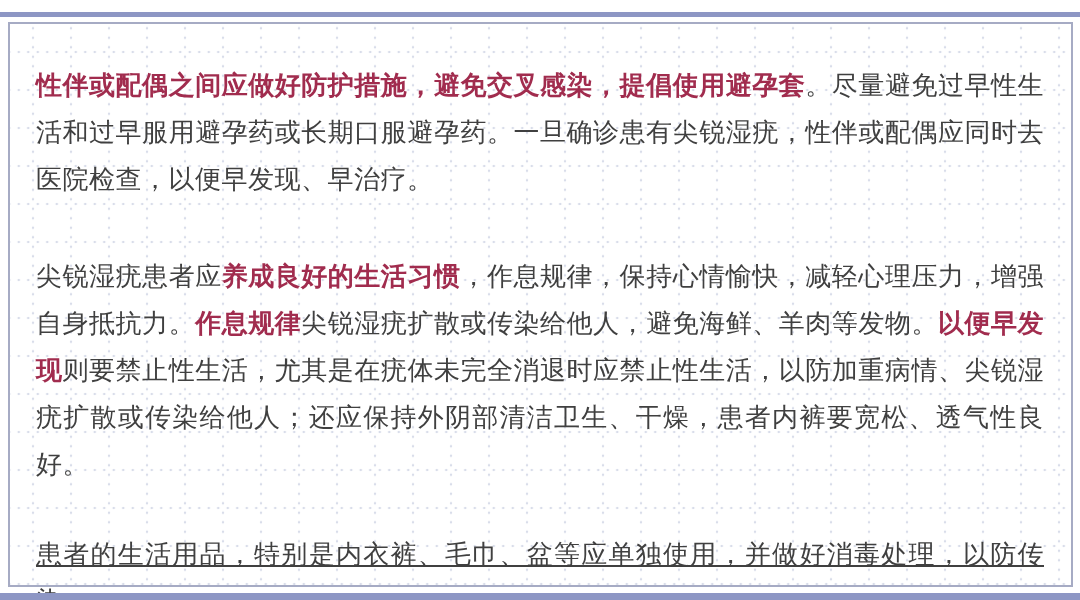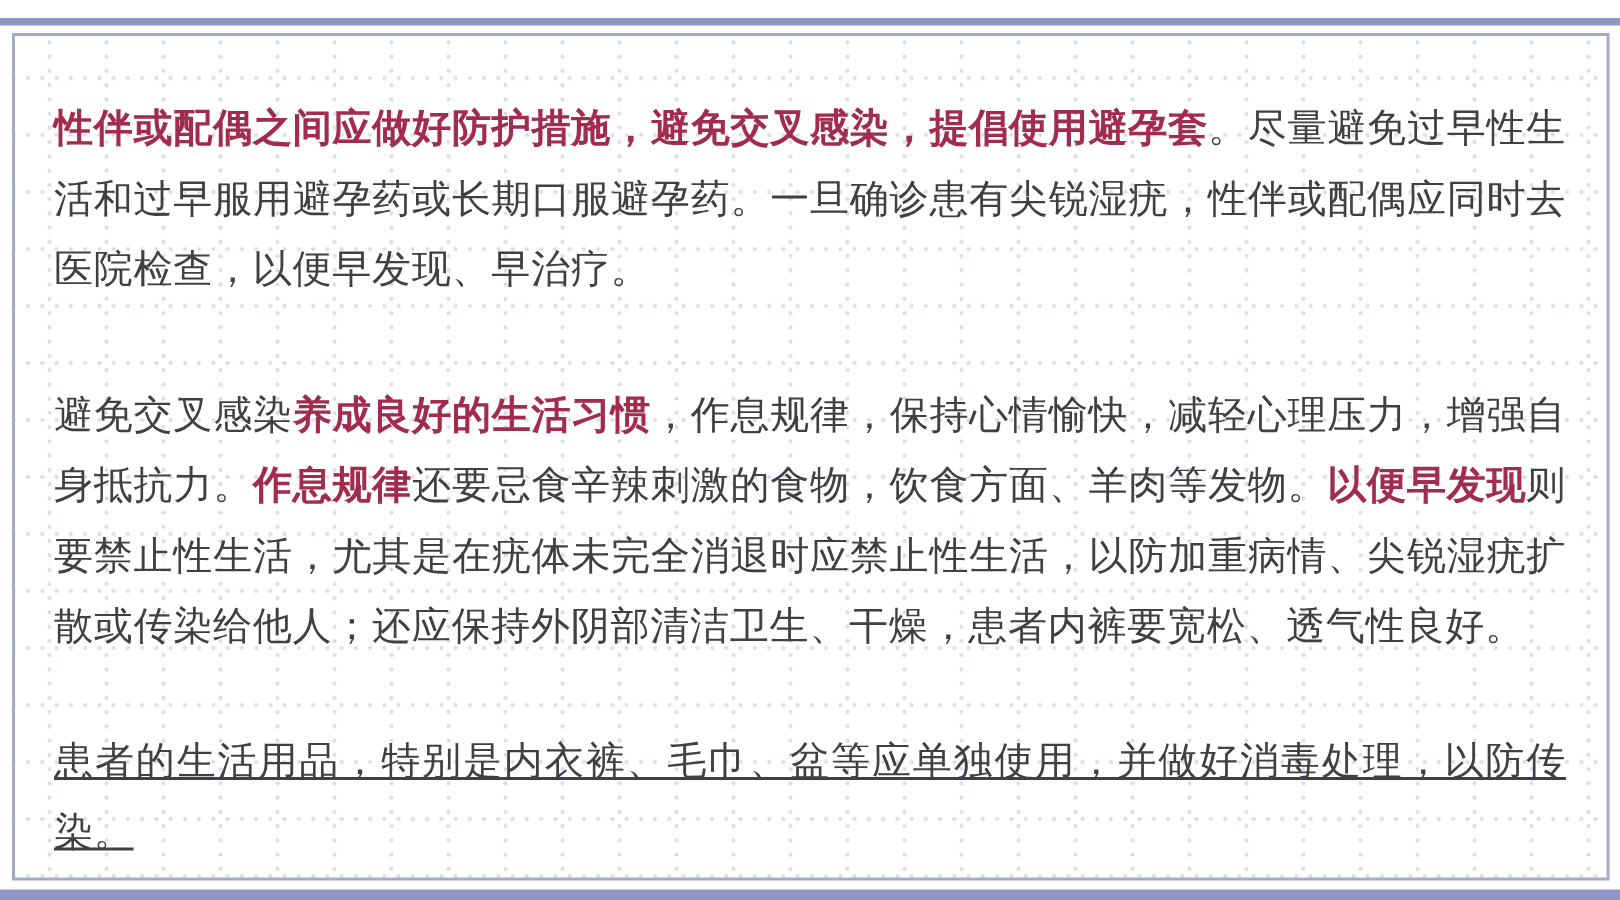--- a/index.html
+++ b/index.html
@@ -64,18 +64,18 @@
   }
 </style>
 </head>
 <body>
 
 <div class="top-bar"></div>
 
 <div class="content-card">
   <div class="article">
     <p class="para-1"><span class="hl">性伴或配偶之间应做好防护措施，避免交叉感染，提倡使用避孕套</span><span>。尽量避免过早性生活和过早服用避孕药或长期口服避孕药。一旦确诊患有尖锐湿疣，性伴或配偶应同时去医院检查，以便早发现、早治疗。</span></p>
-    <p class="para-2"><span>避免交叉感染</span><span class="hl">养成良好的生活习惯</span><span>，作息规律，保持心情愉快，减轻心理压力，增强自身抵抗力。</span><span class="hl">作息规律</span><span>还要忌食辛辣刺激的食物，饮食方面、羊肉等发物。</span><span class="hl">以便早发现</span><span>则要禁止性生活，尤其是在疣体未完全消退时应禁止性生活，以防加重病情、尖锐湿疣扩散或传染给他人；还应保持外阴部清洁卫生、干燥，患者内裤要宽松、透气性良好。</span></p>
+    <p class="para-2"><span>尖锐湿疣患者应</span><span class="hl">养成良好的生活习惯</span><span>，作息规律，保持心情愉快，减轻心理压力，增强自身抵抗力。</span><span class="hl">作息规律</span><span>尖锐湿疣扩散或传染给他人，避免海鲜、羊肉等发物。</span><span class="hl">以便早发现</span><span>则要禁止性生活，尤其是在疣体未完全消退时应禁止性生活，以防加重病情、尖锐湿疣扩散或传染给他人；还应保持外阴部清洁卫生、干燥，患者内裤要宽松、透气性良好。</span></p>
     <p class="para-3"><span>患者的生活用品，特别是内衣裤、毛巾、盆等应单独使用，并做好消毒处理，以防传染。</span></p>
   </div>
 </div>
 
 <div class="bottom-bar"></div>
 
 </body></html>

